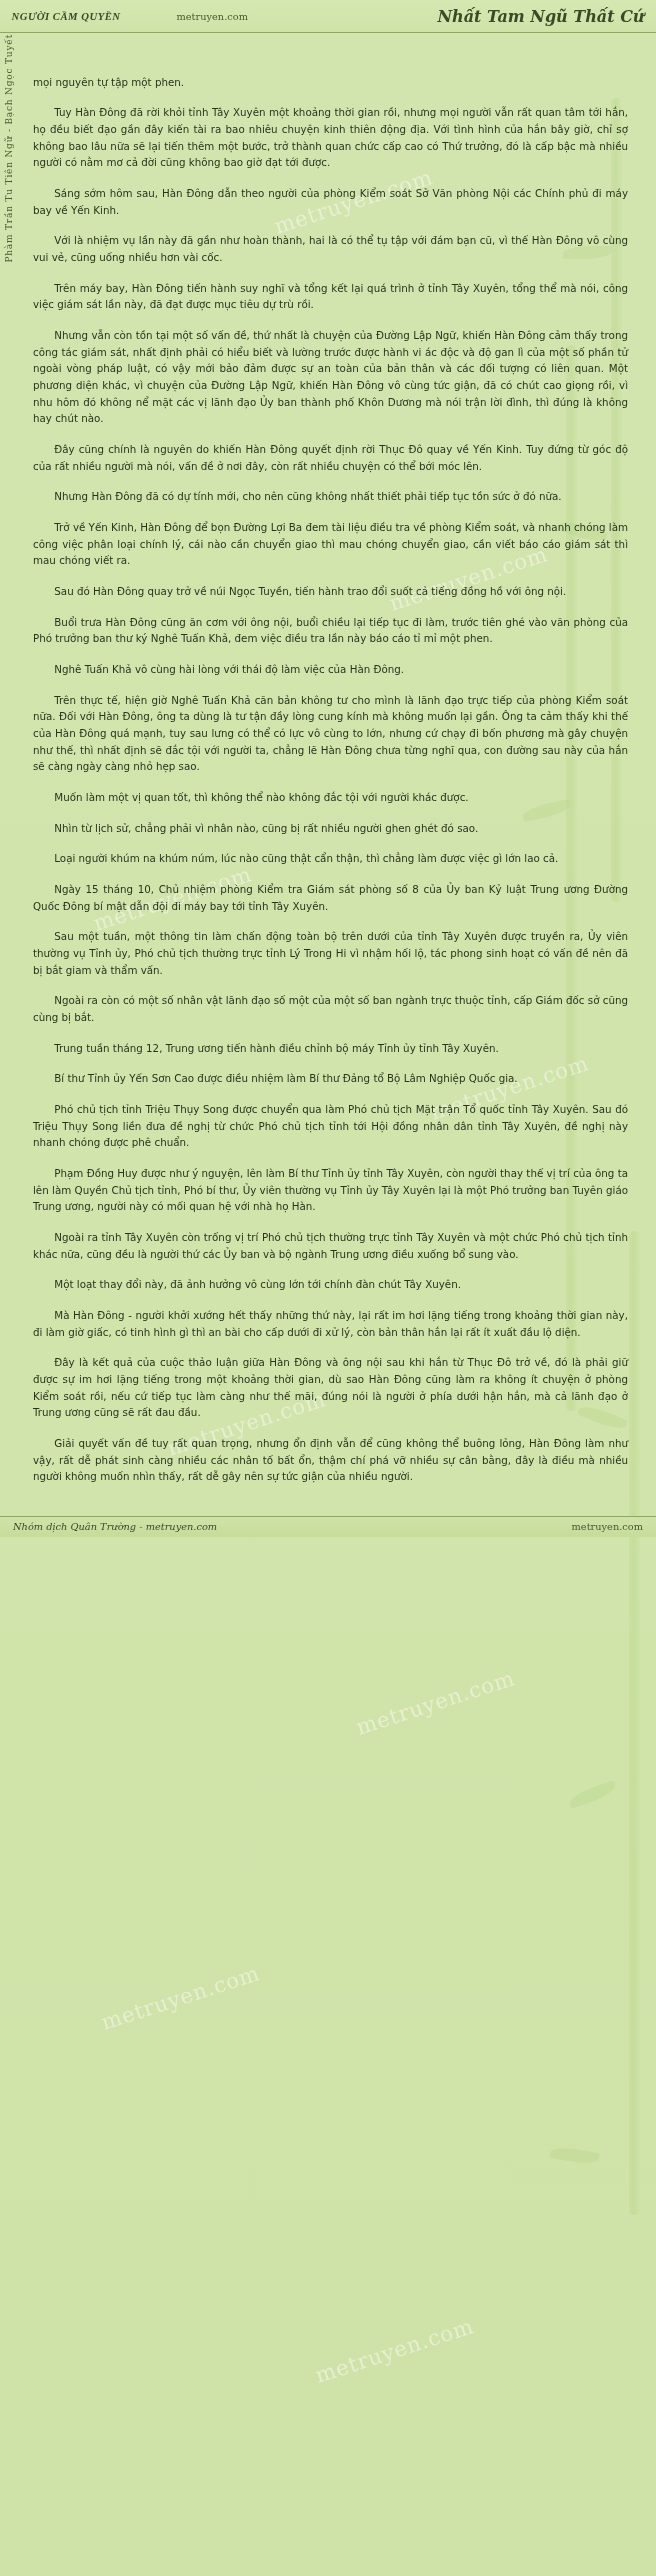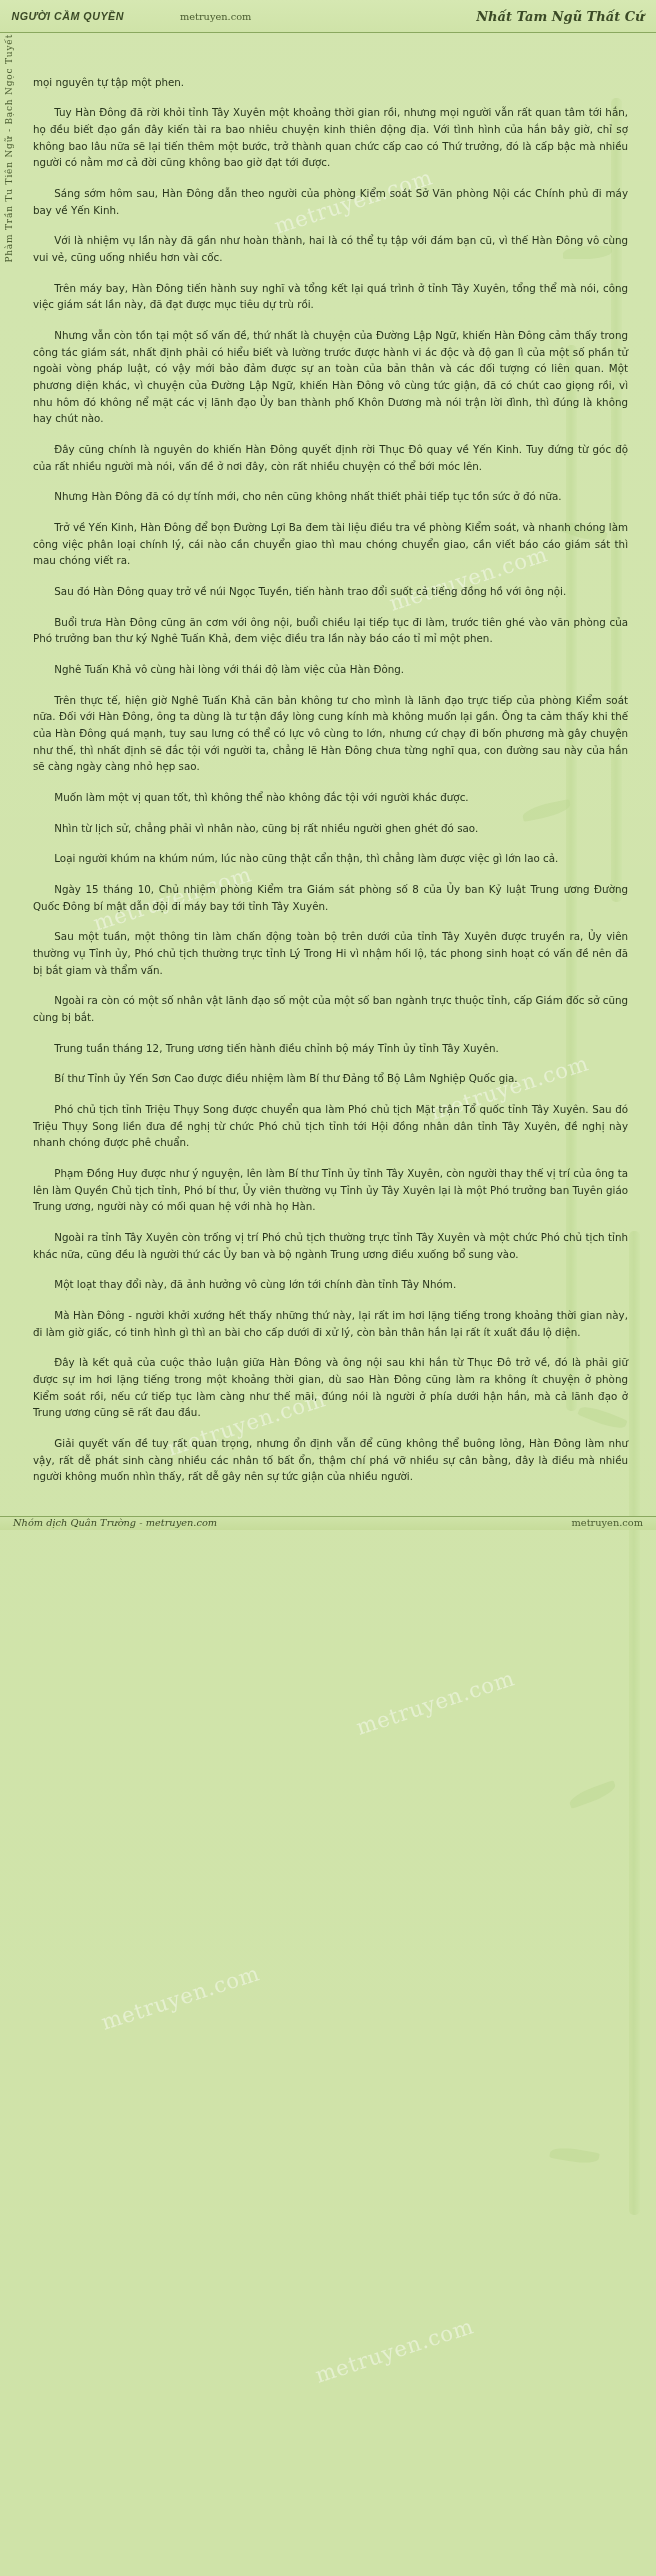--- a/index.html
+++ b/index.html
@@ -56,36 +56,36 @@
   .topbar {
     position: relative;
     height: 33px;
     border-bottom: 1.6px solid #8aa85f;
     display: flex;
     align-items: center;
     padding: 0 11.5px;
     background: linear-gradient(180deg, #d6e8b2 0%, #cfe3a8 100%);
   }
   .topbar .site-title {
-    font-family: Liberation Sans, sans-serif;
+    font-family: Liberation Serif, serif;
     font-size: 10.7px;
     font-weight: bold;
     letter-spacing: 0.5px;
     color: #3b4a26;
     font-style: italic;
   }
   .topbar .brand {
     font-family: "DejaVu Serif", serif;
     font-size: 9.8px;
     color: #4a5c30;
     margin-left: 56px;
   }
   .topbar .chapter-title {
     font-family: "DejaVu Serif", serif;
-    font-size: 13px;
+    font-size: 16px;
     font-weight: bold;
     font-style: italic;
     color: #3b4a26;
     margin-left: auto;
   }
 
   
   .leftrail {
     position: absolute;
     left: 0;
@@ -134,24 +134,24 @@
     transform: rotate(-18deg);
     pointer-events: none;
     z-index: 1;
     white-space: nowrap;
     letter-spacing: 0.8px;
   }
 
   
   .footer {
     position: relative;
-    height: 14px;
+    height: 21px;
     border-top: 1.6px solid #8aa85f;
     display: flex;
-    align-items: flex-start;
+    align-items: center;
     padding: 0 13px;
     background: linear-gradient(180deg, #cfe3a8 0%, #c6dc9a 100%);
     z-index: 3;
   }
   .footer .credit {
     font-family: "DejaVu Serif", serif;
     font-size: 9.8px;
     font-style: italic;
     color: #3b4a26;
   }
@@ -216,21 +216,21 @@
     <p>Nhìn từ lịch sử, chẳng phải vì nhân nào, cũng bị rất nhiều người ghen ghét đó sao.</p>
     <p>Loại người khúm na khúm núm, lúc nào cũng thật cẩn thận, thì chẳng làm được việc gì lớn lao cả.</p>
     <p>Ngày 15 tháng 10, Chủ nhiệm phòng Kiểm tra Giám sát phòng số 8 của Ủy ban Kỷ luật Trung ương Đường Quốc Đông bí mật dẫn đội đi máy bay tới tỉnh Tây Xuyên.</p>
     <p>Sau một tuần, một thông tin làm chấn động toàn bộ trên dưới của tỉnh Tây Xuyên được truyền ra, Ủy viên thường vụ Tỉnh ủy, Phó chủ tịch thường trực tỉnh Lý Trong Hi vì nhậm hối lộ, tác phong sinh hoạt có vấn đề nên đã bị bắt giam và thẩm vấn.</p>
     <p>Ngoài ra còn có một số nhân vật lãnh đạo số một của một số ban ngành trực thuộc tỉnh, cấp Giám đốc sở cũng cùng bị bắt.</p>
     <p>Trung tuần tháng 12, Trung ương tiến hành điều chỉnh bộ máy Tỉnh ủy tỉnh Tây Xuyên.</p>
     <p>Bí thư Tỉnh ủy Yến Sơn Cao được điều nhiệm làm Bí thư Đảng tổ Bộ Lâm Nghiệp Quốc gia.</p>
     <p>Phó chủ tịch tỉnh Triệu Thụy Song được chuyển qua làm Phó chủ tịch Mặt trận Tổ quốc tỉnh Tây Xuyên. Sau đó Triệu Thụy Song liền đưa đề nghị từ chức Phó chủ tịch tỉnh tới Hội đồng nhân dân tỉnh Tây Xuyên, đề nghị này nhanh chóng được phê chuẩn.</p>
     <p>Phạm Đồng Huy được như ý nguyện, lên làm Bí thư Tỉnh ủy tỉnh Tây Xuyên, còn người thay thế vị trí của ông ta lên làm Quyền Chủ tịch tỉnh, Phó bí thư, Ủy viên thường vụ Tỉnh ủy Tây Xuyên lại là một Phó trưởng ban Tuyên giáo Trung ương, người này có mối quan hệ với nhà họ Hàn.</p>
     <p>Ngoài ra tỉnh Tây Xuyên còn trống vị trí Phó chủ tịch thường trực tỉnh Tây Xuyên và một chức Phó chủ tịch tỉnh khác nữa, cũng đều là người thứ các Ủy ban và bộ ngành Trung ương điều xuống bổ sung vào.</p>
-    <p>Một loạt thay đổi này, đã ảnh hưởng vô cùng lớn tới chính đàn tỉnh Tây Nhóm.</p>
+    <p>Một loạt thay đổi này, đã ảnh hưởng vô cùng lớn tới chính đàn chút Tây Xuyên.</p>
     <p>Mà Hàn Đông - người khởi xướng hết thấy những thứ này, lại rất im hơi lặng tiếng trong khoảng thời gian này, đi làm giờ giấc, có tinh hình gì thì an bài cho cấp dưới đi xử lý, còn bản thân hắn lại rất ít xuất đầu lộ diện.</p>
     <p>Đây là kết quả của cuộc thảo luận giữa Hàn Đông và ông nội sau khi hắn từ Thục Đô trở về, đó là phải giữ được sự im hơi lặng tiếng trong một khoảng thời gian, dù sao Hàn Đông cũng làm ra không ít chuyện ở phòng Kiểm soát rồi, nếu cứ tiếp tục làm càng như thế mãi, đúng nói là người ở phía dưới hận hắn, mà cả lãnh đạo ở Trung ương cũng sẽ rất đau đầu.</p>
     <p>Giải quyết vấn đề tuy rất quan trọng, nhưng ổn định vẫn để cũng không thể buông lỏng, Hàn Đông làm như vậy, rất dễ phát sinh càng nhiều các nhân tố bất ổn, thậm chí phá vỡ nhiều sự cân bằng, đây là điều mà nhiều người không muốn nhìn thấy, rất dễ gây nên sự tức giận của nhiều người.</p>
   </div>
 
   <div class="footer">
     <span class="credit">Nhóm dịch Quân Trường - metruyen.com</span>
     <span class="site">metruyen.com</span>
   </div>
 

